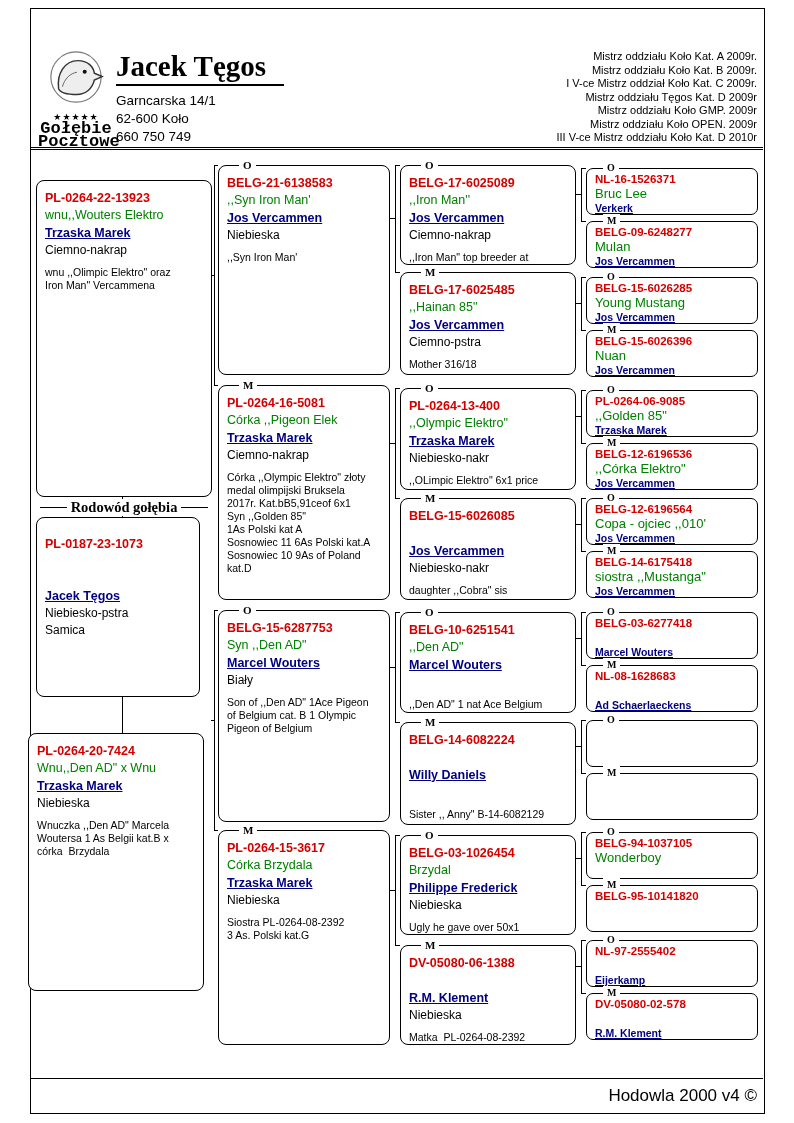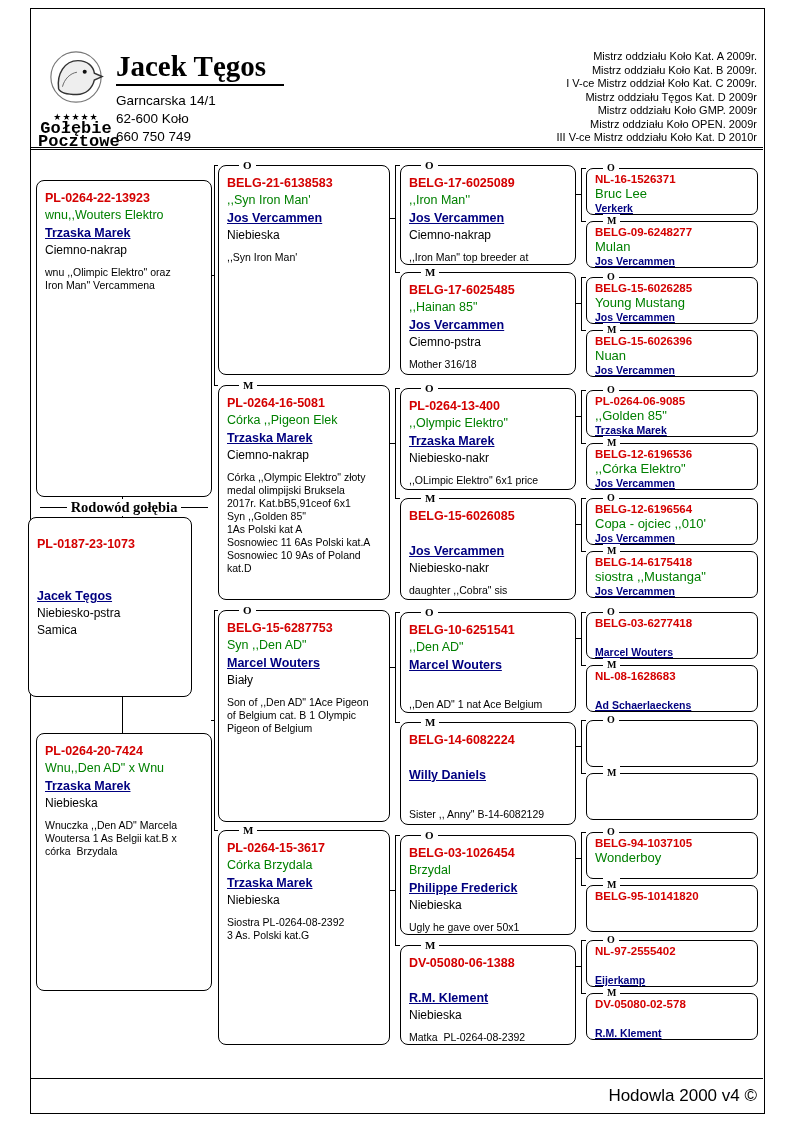--- a/index.html
+++ b/index.html
@@ -87,28 +87,28 @@
 
   <div class="pbox" style="left:36px;top:180px;width:176px;height:317px">
     <div class="ring">PL-0264-22-13923</div>
     <div class="gname">wnu,,Wouters Elektro</div>
     <div class="breeder">Trzaska Marek</div>
     <div class="pcolor">Ciemno-nakrap</div>
     <div class="desc">wnu ,,Olimpic Elektro" oraz
 Iron Man" Vercammena</div>
   </div>
 
-  <div class="pbox root-box" style="left:28px;top:517px;width:164px;height:180px">
+  <div class="pbox root-box" style="left:36px;top:517px;width:164px;height:180px">
     <div class="ring">PL-0187-23-1073</div>
     <div class="breeder">Jacek Tęgos</div>
     <div class="pcolor">Niebiesko-pstra</div>
     <div class="pcolor">Samica</div>
   </div>
 
-  <div class="pbox" style="left:36px;top:733px;width:176px;height:258px">
+  <div class="pbox" style="left:28px;top:733px;width:176px;height:258px">
     <div class="ring">PL-0264-20-7424</div>
     <div class="gname">Wnu,,Den AD" x Wnu</div>
     <div class="breeder">Trzaska Marek</div>
     <div class="pcolor">Niebieska</div>
     <div class="desc">Wnuczka ,,Den AD" Marcela
 Woutersa 1 As Belgii kat.B x
 córka  Brzydala</div>
   </div>
 
   <div class="pbox" style="left:218px;top:165px;width:172px;height:210px">

